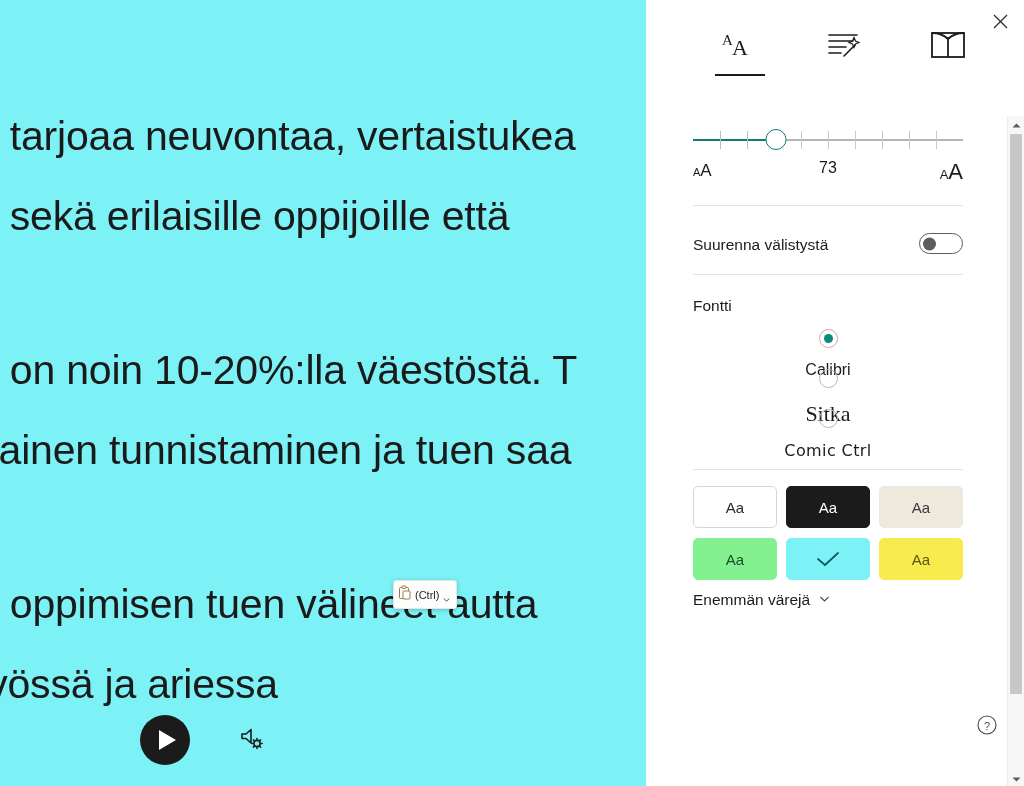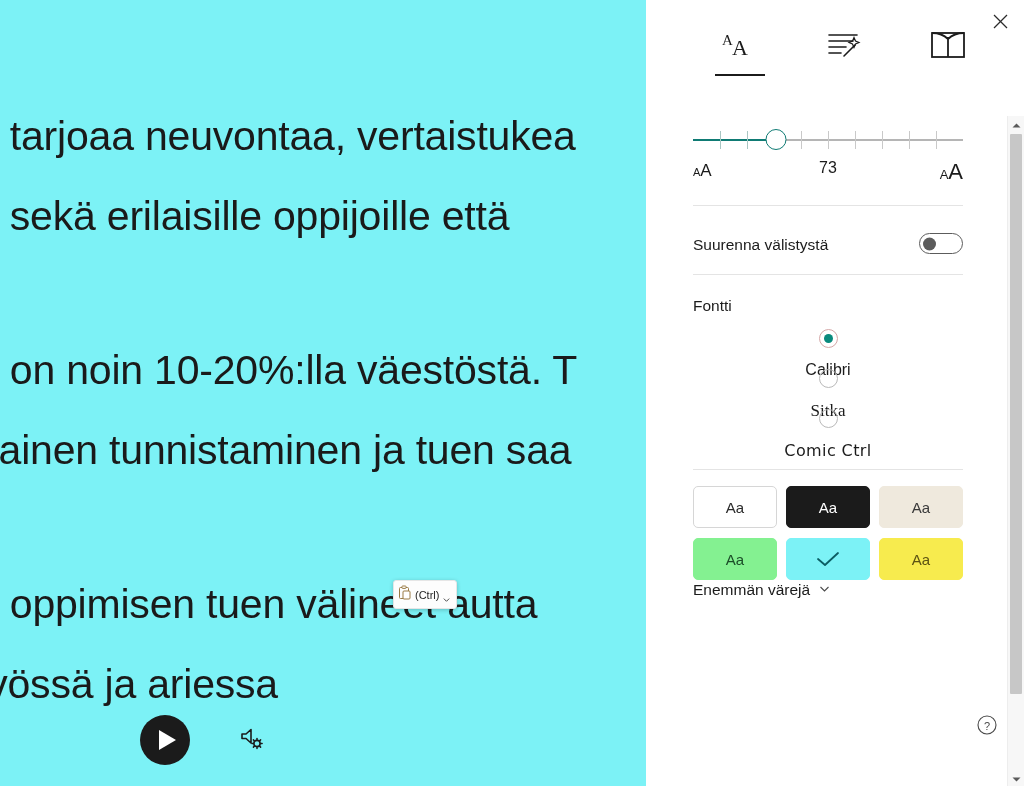--- a/index.html
+++ b/index.html
@@ -345,21 +345,21 @@
   .font-option.selected .radio-outer { border-color: #d4a7a7; }
   .radio-inner {
     width: 9px;
     height: 9px;
     border-radius: 50%;
     background: transparent;
   }
   .font-option.selected .radio-inner { background: #0a8a7d; }
   .font-name { font-size: 16px; color: #1b1b1b; }
   .font-name.ff-calibri { font-family: "Liberation Sans", sans-serif; }
-  .font-name.ff-sitka { font-family: "Liberation Serif", serif; font-size: 17px; }
+  .font-name.ff-sitka { font-family: "Liberation Serif", serif; font-size: 22px; }
   .font-name.ff-comic { font-family: "DejaVu Sans", sans-serif; font-size: 16px; letter-spacing: 0.4px; }
 
   
   #theme-grid {
     margin-top: 16px;
     width: 270px;
     display: grid;
     grid-template-columns: repeat(3, 84px);
     grid-template-rows: 42px 42px;
     gap: 10px 9px;
@@ -368,21 +368,21 @@
     border-radius: 5px;
     display: flex;
     align-items: center;
     justify-content: center;
     font-size: 15px;
     cursor: pointer;
     box-sizing: border-box;
     border: 1px solid transparent;
   }
   #more-colors-row {
-    margin-top: 1px;
+    margin-top: 11px;
     width: 270px;
     display: flex;
     align-items: flex-start;
     gap: 8px;
     cursor: pointer;
   }
   #more-colors-label {
     font-size: 15.5px;
     color: #1b1b1b;
   }

